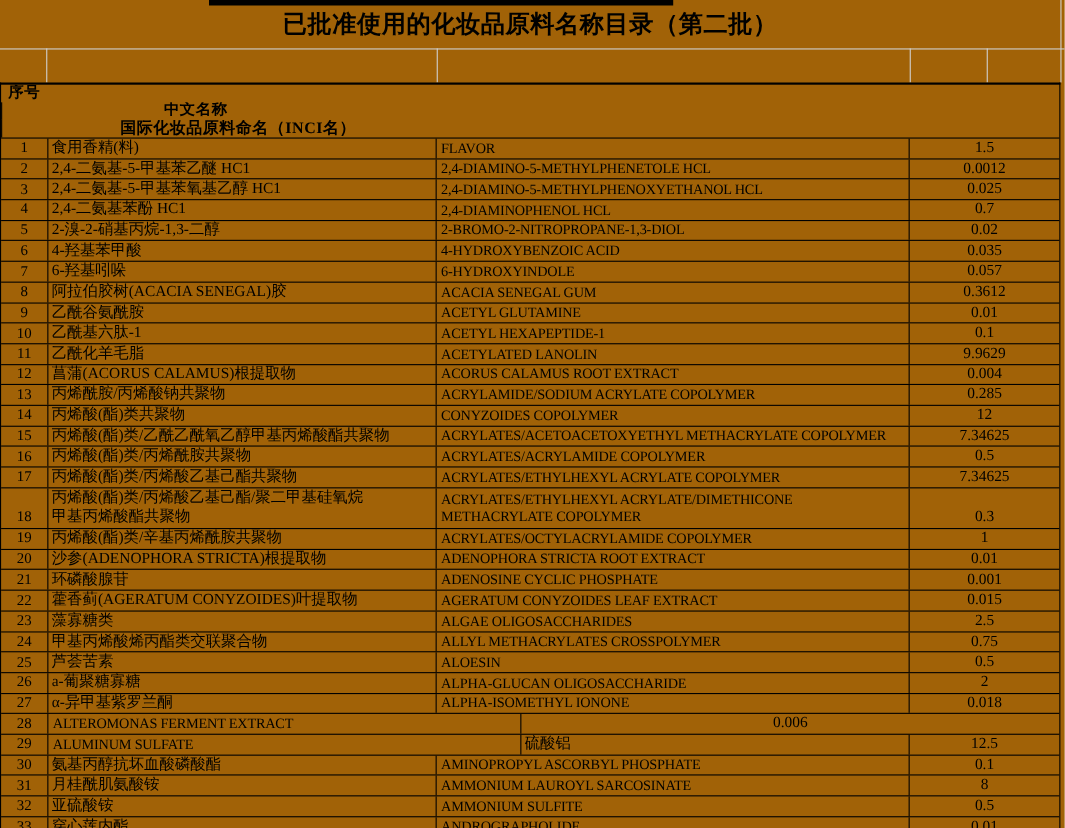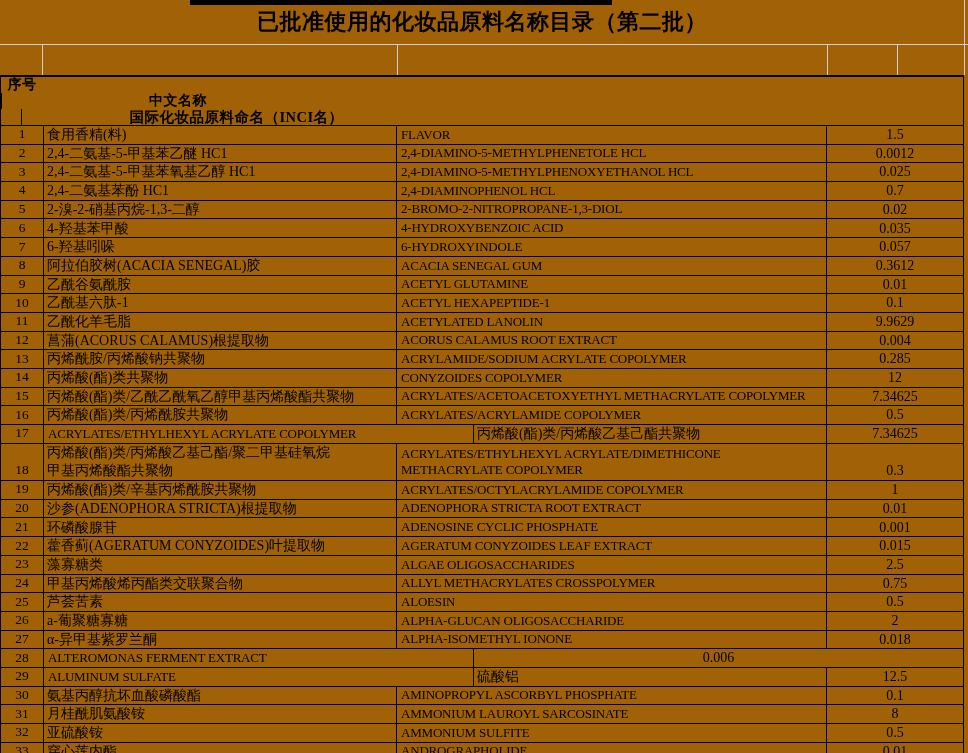--- a/index.html
+++ b/index.html
@@ -31,21 +31,21 @@
   .cell{
     box-sizing:border-box;display:flex;overflow:hidden;
     white-space:pre-line;line-height:1.25;
   }
   .cell + .cell{border-left:1px solid #000;}
   .c0{width:42px;justify-content:center;align-items:center;font-size:13.5px;}
   .c1{width:353px;justify-content:flex-start;align-items:center;padding:0 3px;font-size:14px;}
   .c2{width:430px;justify-content:flex-start;align-items:center;padding:0 4px;font-size:13px;letter-spacing:-0.2px;}
   .c3{flex:1;justify-content:center;align-items:center;font-size:14px;}
   .hdr .cell{font-weight:bold;font-size:14px;justify-content:center;align-items:center;text-align:center;letter-spacing:0.5px;}
-  .hdr .c2{font-size:14.5px;margin-left:20px;}
+  .hdr .c2{font-size:14.5px;}
   .hdr .c3{font-size:15px;letter-spacing:0;}
   .tall .c0,.tall .c3{align-items:flex-end;padding-bottom:1px;}
   .tall .c1,.tall .c2{align-items:center;}
 </style>
 </head>
 <body>
 
 <div class="screen">
 
   <div class="title-row">
@@ -178,22 +178,22 @@
 
         <div class="trow">
           <div class="cell c0">16</div>
           <div class="cell c1">丙烯酸(酯)类/丙烯酰胺共聚物</div>
           <div class="cell c2">ACRYLATES/ACRYLAMIDE COPOLYMER</div>
           <div class="cell c3">0.5</div>
         </div>
 
         <div class="trow">
           <div class="cell c0">17</div>
+          <div class="cell c1">丙烯酸(酯)类/丙烯酸乙基己酯共聚物</div>
           <div class="cell c2">ACRYLATES/ETHYLHEXYL ACRYLATE COPOLYMER</div>
-          <div class="cell c1">丙烯酸(酯)类/丙烯酸乙基己酯共聚物</div>
           <div class="cell c3">7.34625</div>
         </div>
 
         <div class="trow tall">
           <div class="cell c0">18</div>
           <div class="cell c1">丙烯酸(酯)类/丙烯酸乙基己酯/聚二甲基硅氧烷
 甲基丙烯酸酯共聚物</div>
           <div class="cell c2">ACRYLATES/ETHYLHEXYL ACRYLATE/DIMETHICONE
 METHACRYLATE COPOLYMER</div>
           <div class="cell c3">0.3</div>

